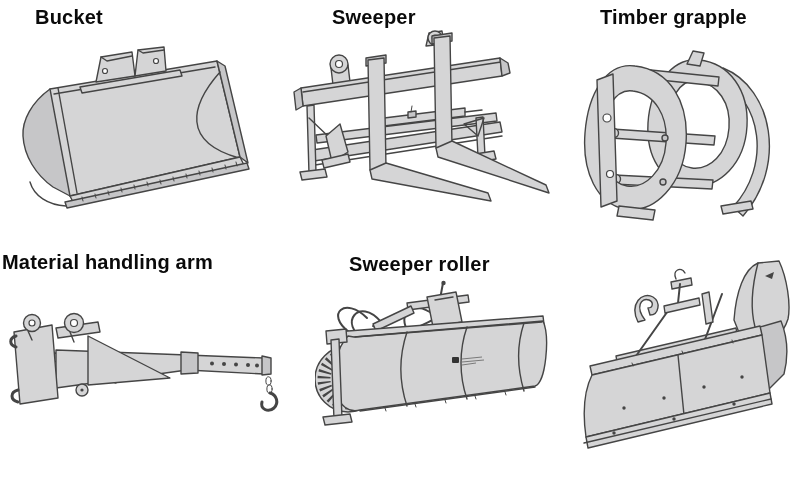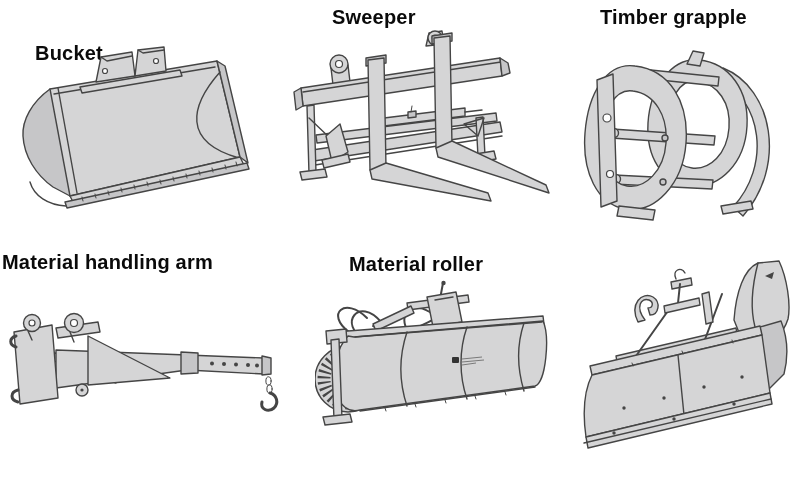--- a/index.html
+++ b/index.html
@@ -21,25 +21,25 @@
   .ln2{fill:none;stroke:#454545;stroke-width:2;stroke-linecap:round;}
   .ln3{fill:none;stroke:#454545;stroke-width:3;stroke-linecap:round;}
   .dot{fill:#454545;stroke:none;}
   .ev{fill-rule:evenodd;}
 </style>
 </head>
 <body>
 
 <div class="canvas">
 
-  <div class="fig-label" style="left:35px;top:6px;margin-top:36px;">Bucket</div>
+  <div class="fig-label" style="left:35px;top:6px;">Bucket</div>
   <div class="fig-label" style="left:332px;top:6px;">Sweeper</div>
   <div class="fig-label" style="left:600px;top:6px;text-align:center;">Timber grapple</div>
   <div class="fig-label" style="left:2px;top:251px;text-align:center;">Material handling arm</div>
-  <div class="fig-label" style="left:349px;top:253px;">Material roller</div>
+  <div class="fig-label" style="left:349px;top:253px;">Sweeper roller</div>
 
   <svg class="fig-art" style="left:8px;top:44px;" width="260" height="175" viewBox="0 0 260 175">
     <path class="pd" d="M42,45 C24,58 14,76 15,92 C16,112 28,131 45,143 L62,152 L54,58 Z"></path>
     <path class="ln" d="M22,138 C26,152 40,161 58,162"></path>
     <path class="pl" d="M42,45 L209,17 L232,113 L62,152 Z"></path>
     <path class="ln" d="M46,50 L207,23"></path>
     <path class="ln" d="M50,44 L69,149"></path>
     <path class="pd" d="M209,17 L217,22 L240,119 L232,113 Z"></path>
     <path class="ln" d="M212,28 C182,62 174,98 231,114"></path>
     <path class="pl" d="M62,152 L232,113 L236,121 L66,160 Z"></path>

